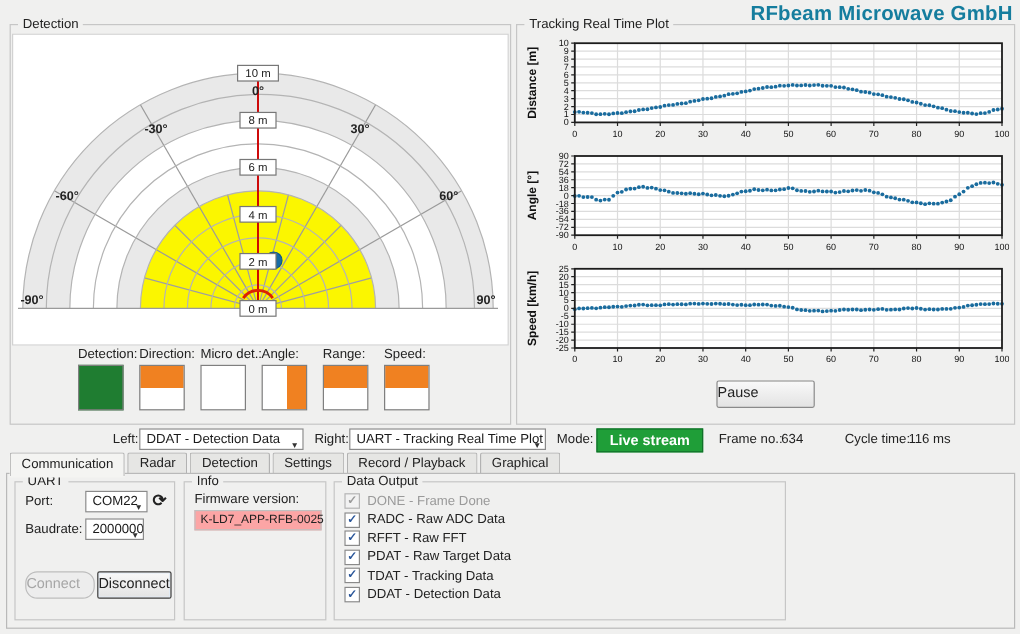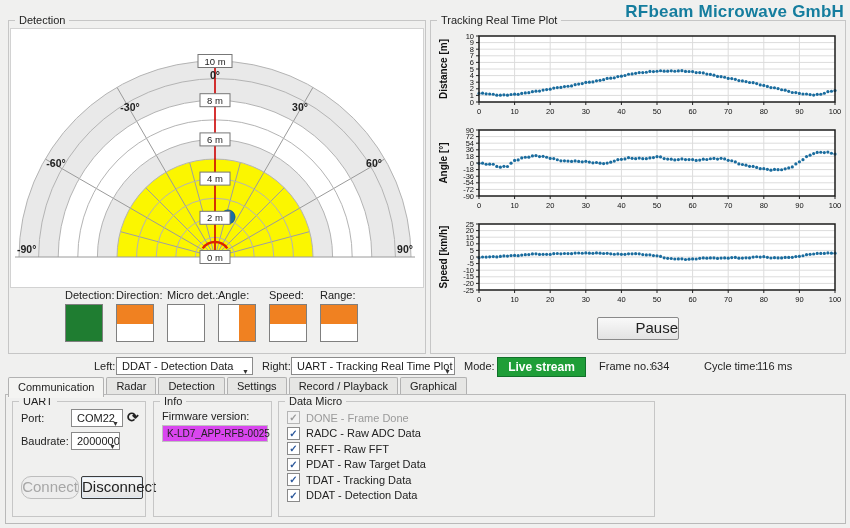--- a/index.html
+++ b/index.html
@@ -24,22 +24,22 @@
   .ind-label{font-size:11px;color:#222;margin-bottom:3px;white-space:nowrap;}
   .sq{width:36px;height:36px;border:1px solid #7f7f7f;background:#fff;}
   .sq.green{background:var(--detect-green,#1f7d31);}
   .sq.top-orange{background:linear-gradient(180deg,var(--orange,#f08121) 52%,#fff 52%);}
   .sq.right-orange{background:linear-gradient(90deg,#fff 55%,var(--orange,#f08121) 55%);}
   
   #trkGroup{left:430px;top:20px;width:414px;height:332px;}
   .ts-chart{position:absolute;left:4px;}
   #chart0{top:10px;} #chart1{top:104px;} #chart2{top:198px;}
   .btn{
-    display:inline-block;text-align:right;background:linear-gradient(#f9f9f9,#e3e3e3);
-    border:1px solid #8a8a8a;border-radius:2px;font-size:15px;color:#222;line-height:19px;
+    display:inline-block;text-align:left;background:linear-gradient(#f9f9f9,#e3e3e3);
+    border:1px solid #8a8a8a;border-radius:2px;font-size:12px;color:#222;line-height:19px;
   }
   #pauseBtn{position:absolute;left:50%;transform:translateX(-50%);top:296px;width:80px;height:21px;}
   
   .status{position:absolute;top:356px;left:0;width:850px;height:22px;}
   .status .lbl{position:absolute;top:4px;color:#222;white-space:nowrap;}
   .select{
     position:absolute;top:1px;height:18px;background:#fff;border:1px solid #8a8a8a;
     line-height:17px;padding-left:5px;box-sizing:border-box;white-space:nowrap;overflow:hidden;
   }
   .dd-arrow{position:absolute;right:3px;top:1px;font-size:7px;color:#333;}
@@ -58,21 +58,21 @@
   
   #uartGroup{left:12px;top:401px;width:132px;height:114px;}
   #infoGroup{left:153px;top:401px;width:117px;height:114px;}
   #dataGroup{left:278px;top:401px;width:375px;height:114px;}
   .fld-lbl{position:absolute;color:#222;white-space:nowrap;}
   .refresh{position:absolute;left:114px;top:7px;font-size:14px;font-weight:bold;color:#222;line-height:16px;}
   .btn.disabled{color:#a6a6a6;border-color:#bdbdbd;background:#ededed;border-radius:10px;}
   #connectBtn{position:absolute;left:8px;top:74px;width:56px;height:21px;}
   #disconnectBtn{position:absolute;left:68px;top:74px;width:60px;height:21px;border:1px solid #3c3c3c;box-shadow:inset 0 0 0 1px #dfeaf5;}
   .field{
-    position:absolute;background:#d946ef;border:1px solid #c0c0c0;height:15px;line-height:15px;
+    position:absolute;background:#fca5a5;border:1px solid #c0c0c0;height:15px;line-height:15px;
     padding-left:4px;font-size:10px;color:#222;white-space:nowrap;
   }
   
   .cb-row{display:flex;align-items:center;height:15.5px;margin-left:8px;}
   .cb{
     width:11px;height:11px;border:1px solid #8a8a8a;background:#fff;margin-right:6px;
     font-size:10px;line-height:11px;text-align:center;color:#2b579a;font-weight:bold;
   }
   .cb-row.disabled .cb{background:#f2f2f2;color:#9a9a9a;border-color:#b5b5b5;}
   .cb-row.disabled .cb-lab{color:#9a9a9a;}
@@ -177,25 +177,25 @@
       </div>
       <div class="ind-cell">
         <div class="ind-label">Micro det.:</div>
         <div class="sq white"></div>
       </div>
       <div class="ind-cell">
         <div class="ind-label">Angle:</div>
         <div class="sq right-orange"></div>
       </div>
       <div class="ind-cell">
+        <div class="ind-label">Range:</div>
+        <div class="sq top-orange"></div>
+      </div>
+      <div class="ind-cell">
         <div class="ind-label">Speed:</div>
-        <div class="sq top-orange"></div>
-      </div>
-      <div class="ind-cell">
-        <div class="ind-label">Range:</div>
         <div class="sq top-orange"></div>
       </div>
     </div>
 </div>
 
 <div class="group" id="trkGroup">
   <span class="legend">Tracking Real Time Plot</span>
   <svg class="ts-chart" id="chart0" width="406" height="90" viewBox="0 0 406 90">
       <rect x="44" y="5" width="356" height="66" fill="#ffffff"></rect>
       <line x1="79.6" y1="5" x2="79.6" y2="71" stroke="#dcdcdc" stroke-width="1"></line>
@@ -749,21 +749,21 @@
   <div class="btn" id="disconnectBtn">Disconnect</div>
 </div>
 
 <div class="group" id="infoGroup">
   <span class="legend">Info</span>
   <span class="fld-lbl" style="left:8px;top:8px">Firmware version:</span>
   <div class="field" style="left:8px;top:23px;width:100px">K-LD7_APP-RFB-0025</div>
 </div>
 
 <div class="group" id="dataGroup">
-  <span class="legend">Data Micro</span>
+  <span class="legend">Data Output</span>
   <div style="padding-top:8px" id="dataList">
       <div class="cb-row disabled">
         <span class="cb">✓</span>
         <span class="cb-lab">DONE - Frame Done</span>
       </div>
       <div class="cb-row">
         <span class="cb">✓</span>
         <span class="cb-lab">RADC - Raw ADC Data</span>
       </div>
       <div class="cb-row">

